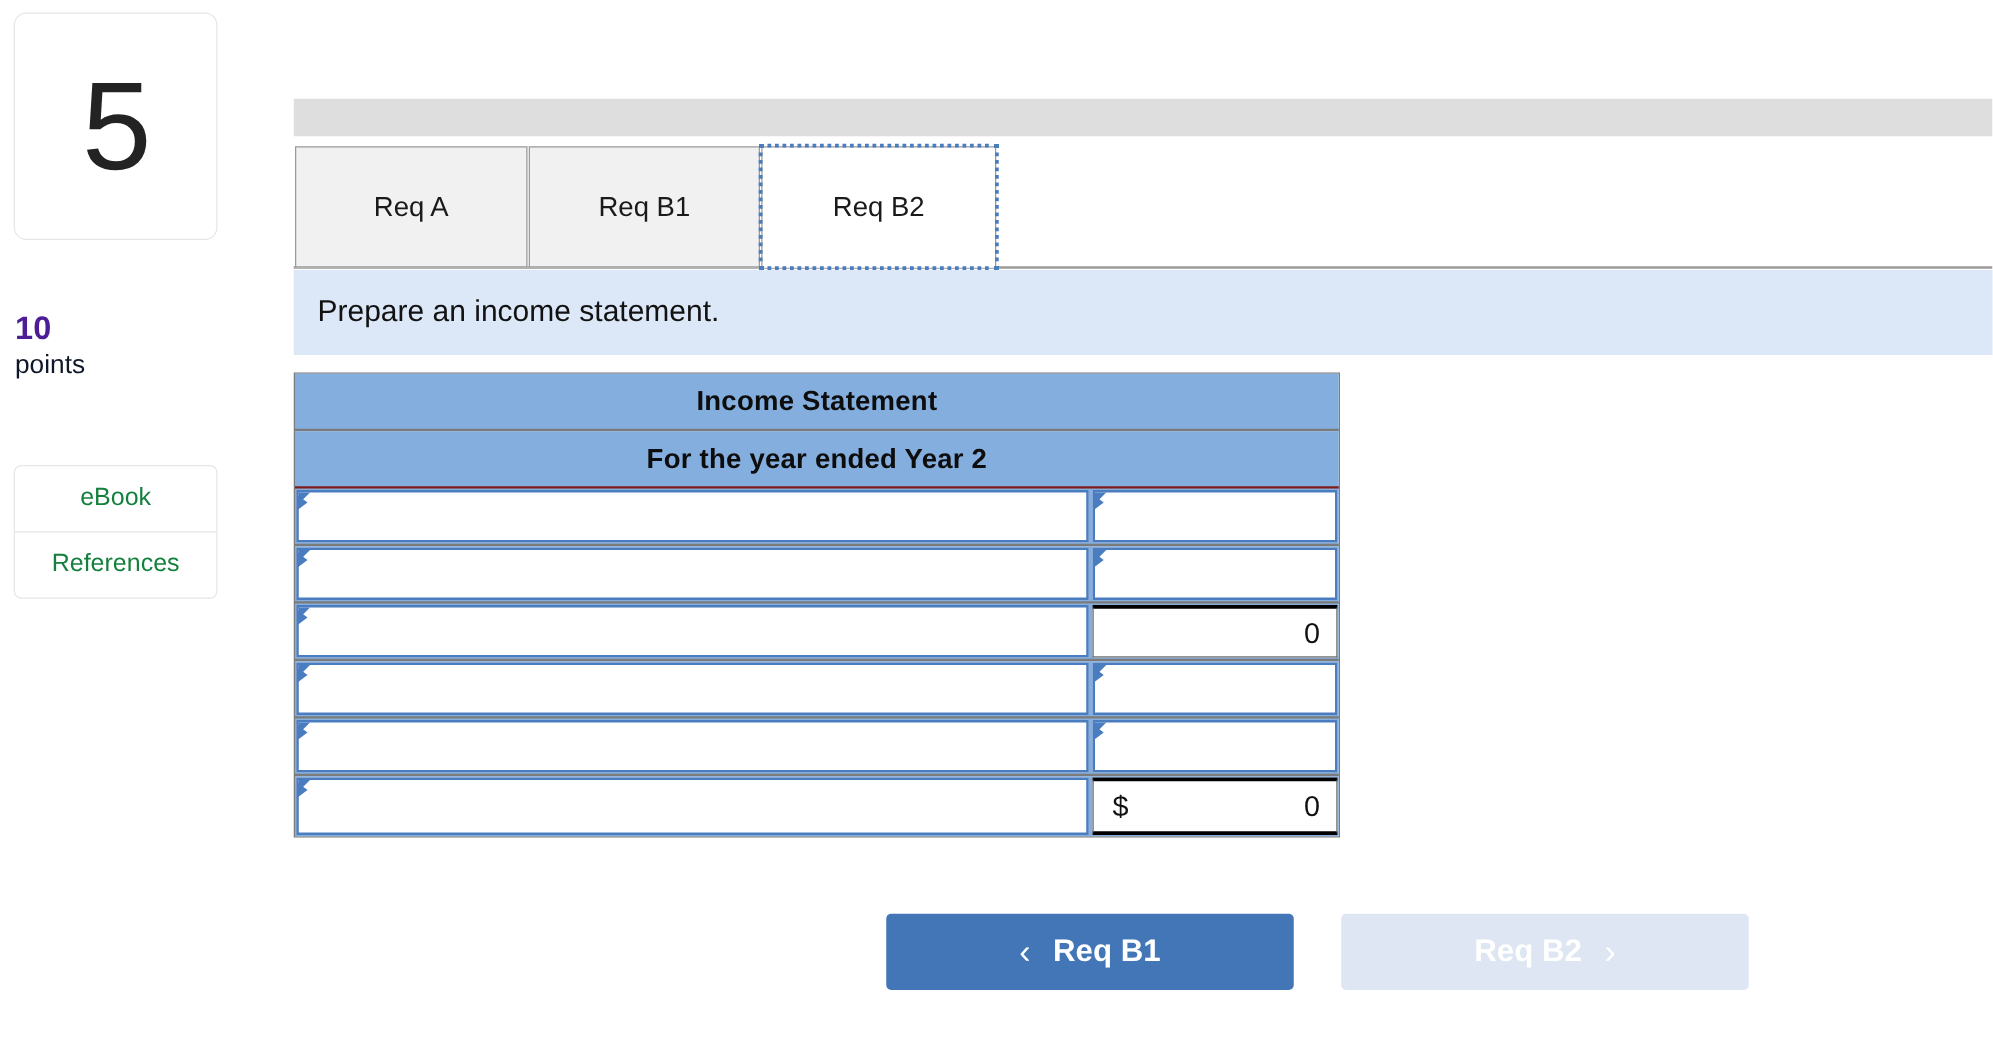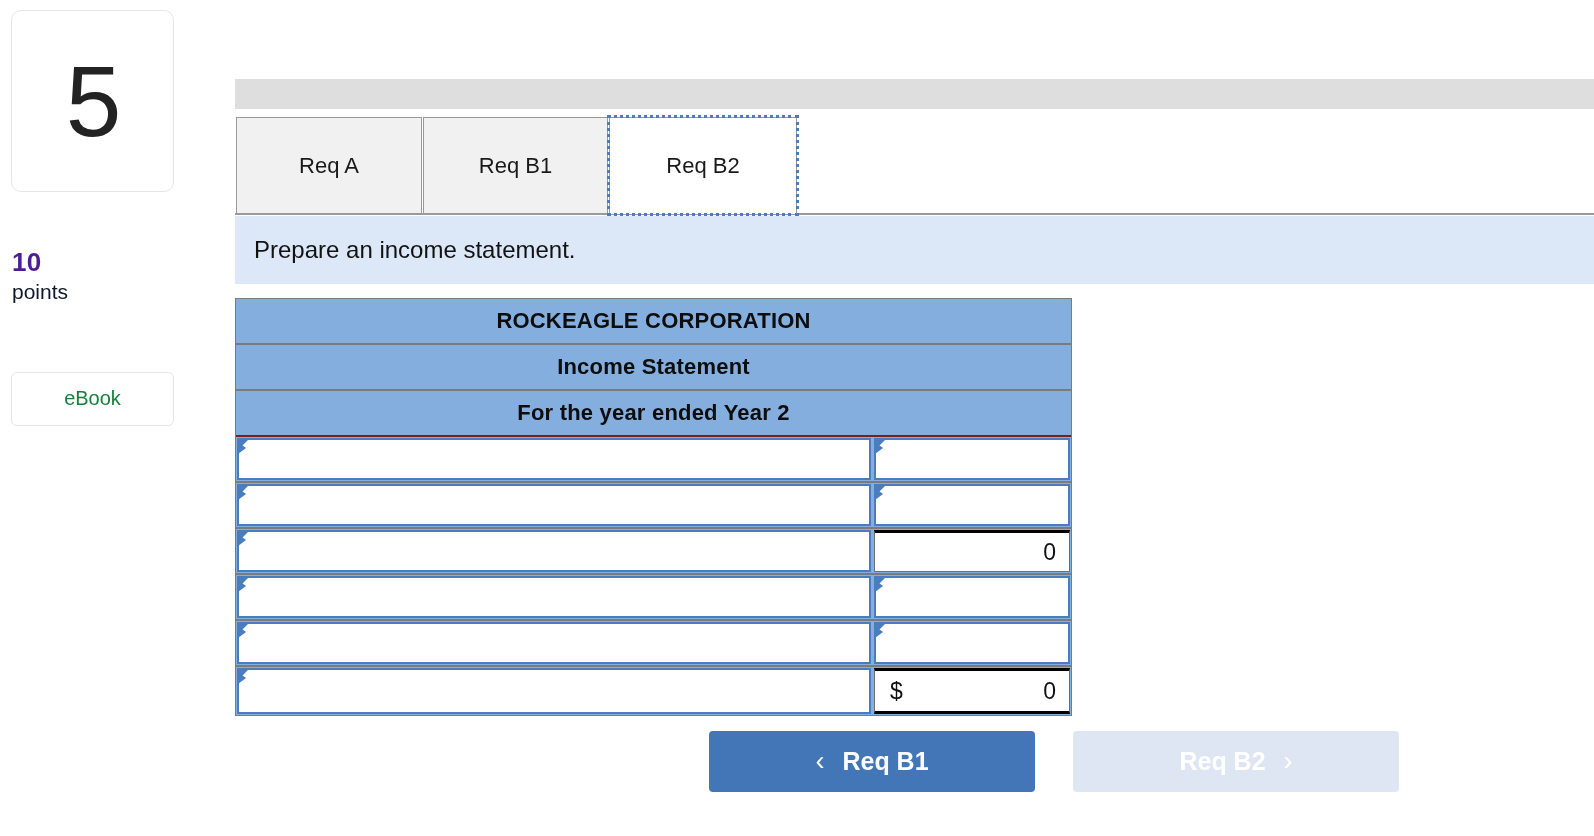--- a/index.html
+++ b/index.html
@@ -217,40 +217,40 @@
   <div class="sidebar">
     <div class="qnum-box">
       <span>5</span>
     </div>
     <div class="points-wrap">
       <div class="points-value">10</div>
       <div class="points-label">points</div>
     </div>
     <div class="tool-panel">
       <button class="tool-btn">eBook</button>
+      <button class="tool-btn">References</button>
     </div>
   </div>
 
   <div class="main">
 
     <div class="gray-bar"></div>
 
     <div class="tab-strip">
       <div class="tab-baseline"></div>
       <div class="tab tab-a">Req A</div>
       <div class="tab tab-b1">Req B1</div>
       <div class="tab tab-b2 active">Req B2</div>
     </div>
 
     <div class="instruction">
       <span>Prepare an income statement.</span>
     </div>
 
     <div class="fin-table">
-      <div class="hdr-row">ROCKEAGLE CORPORATION</div>
       <div class="hdr-row">Income Statement</div>
       <div class="hdr-row last">For the year ended Year 2</div>
 
       <div class="data-row">
         <div class="cell cell-label">
           <span class="dd-arrow"></span>
           <span class="val-text"></span>
         </div>
         <div class="cell cell-value">
           <span class="dd-arrow"></span>

